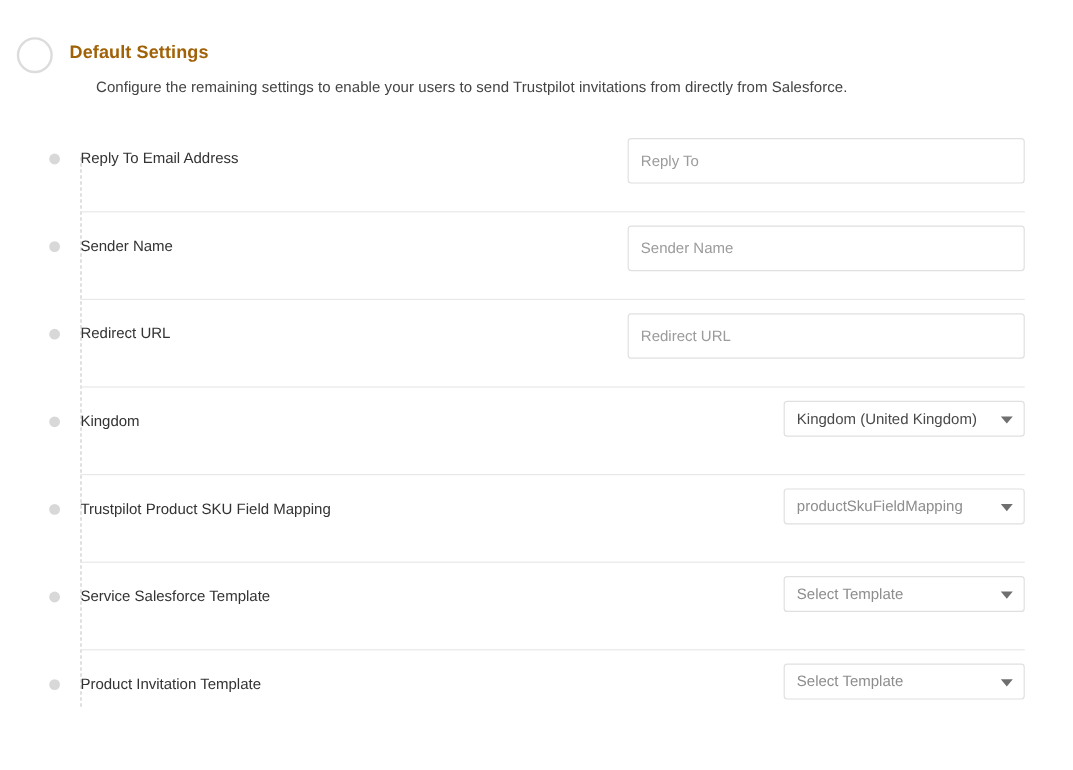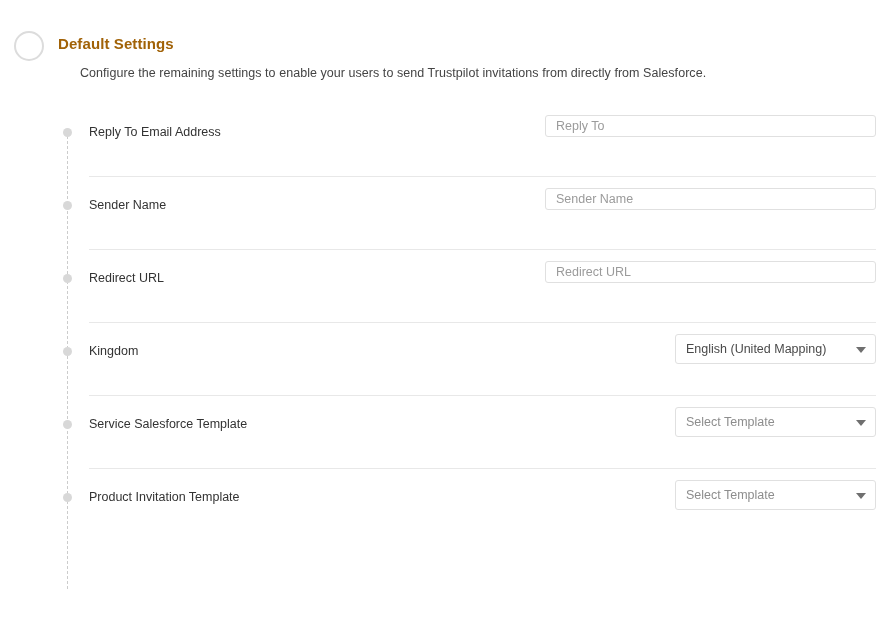--- a/index.html
+++ b/index.html
@@ -72,21 +72,21 @@
   .rows {
     position: absolute;
     left: 0;
     top: 104px;
     width: 894px;
   }
   .row {
     position: relative;
     height: 73px;
     border-bottom: 1px solid #e8e8e8;
-    margin-left: 89px;
+    margin-left: 67px;
     width: 787px;
     box-sizing: border-box;
   }
   .row.last {
     border-bottom: none;
   }
   .row-dot {
     position: absolute;
     left: -26px;
     top: 24px;
@@ -100,21 +100,21 @@
     left: 0;
     top: 21px;
     font-size: 12.5px;
     color: #333333;
   }
 
   
   .field-input {
     position: absolute;
     top: 11px;
-    height: 22px;
+    height: 38px;
     border: 1px solid #e0e0e0;
     border-radius: 3px;
     background: #ffffff;
     font-family: "Liberation Sans", sans-serif;
     font-size: 12.5px;
     color: #333333;
     padding: 0 10px;
     box-sizing: border-box;
     outline: none;
   }
@@ -191,25 +191,33 @@
     <div class="row">
       <span class="row-dot"></span>
       <span class="row-label">Redirect URL</span>
       <input class="field-input input-wide" type="text" placeholder="Redirect URL" style="">
     </div>
 
     <div class="row">
       <span class="row-dot"></span>
       <span class="row-label">Kingdom</span>
       <div class="field-select">
-        <span class="sel-text">English (United Mapping)</span>
-        <span class="caret"></span>
-      </div>
-    </div>
-
+        <span class="sel-text">Kingdom (United Kingdom)</span>
+        <span class="caret"></span>
+      </div>
+    </div>
+
+    <div class="row">
+      <span class="row-dot"></span>
+      <span class="row-label">Trustpilot Product SKU Field Mapping</span>
+      <div class="field-select">
+        <span class="sel-text placeholder">productSkuFieldMapping</span>
+        <span class="caret"></span>
+      </div>
+    </div>
 
     <div class="row">
       <span class="row-dot"></span>
       <span class="row-label">Service Salesforce Template</span>
       <div class="field-select">
         <span class="sel-text placeholder">Select Template</span>
         <span class="caret"></span>
       </div>
     </div>
 

